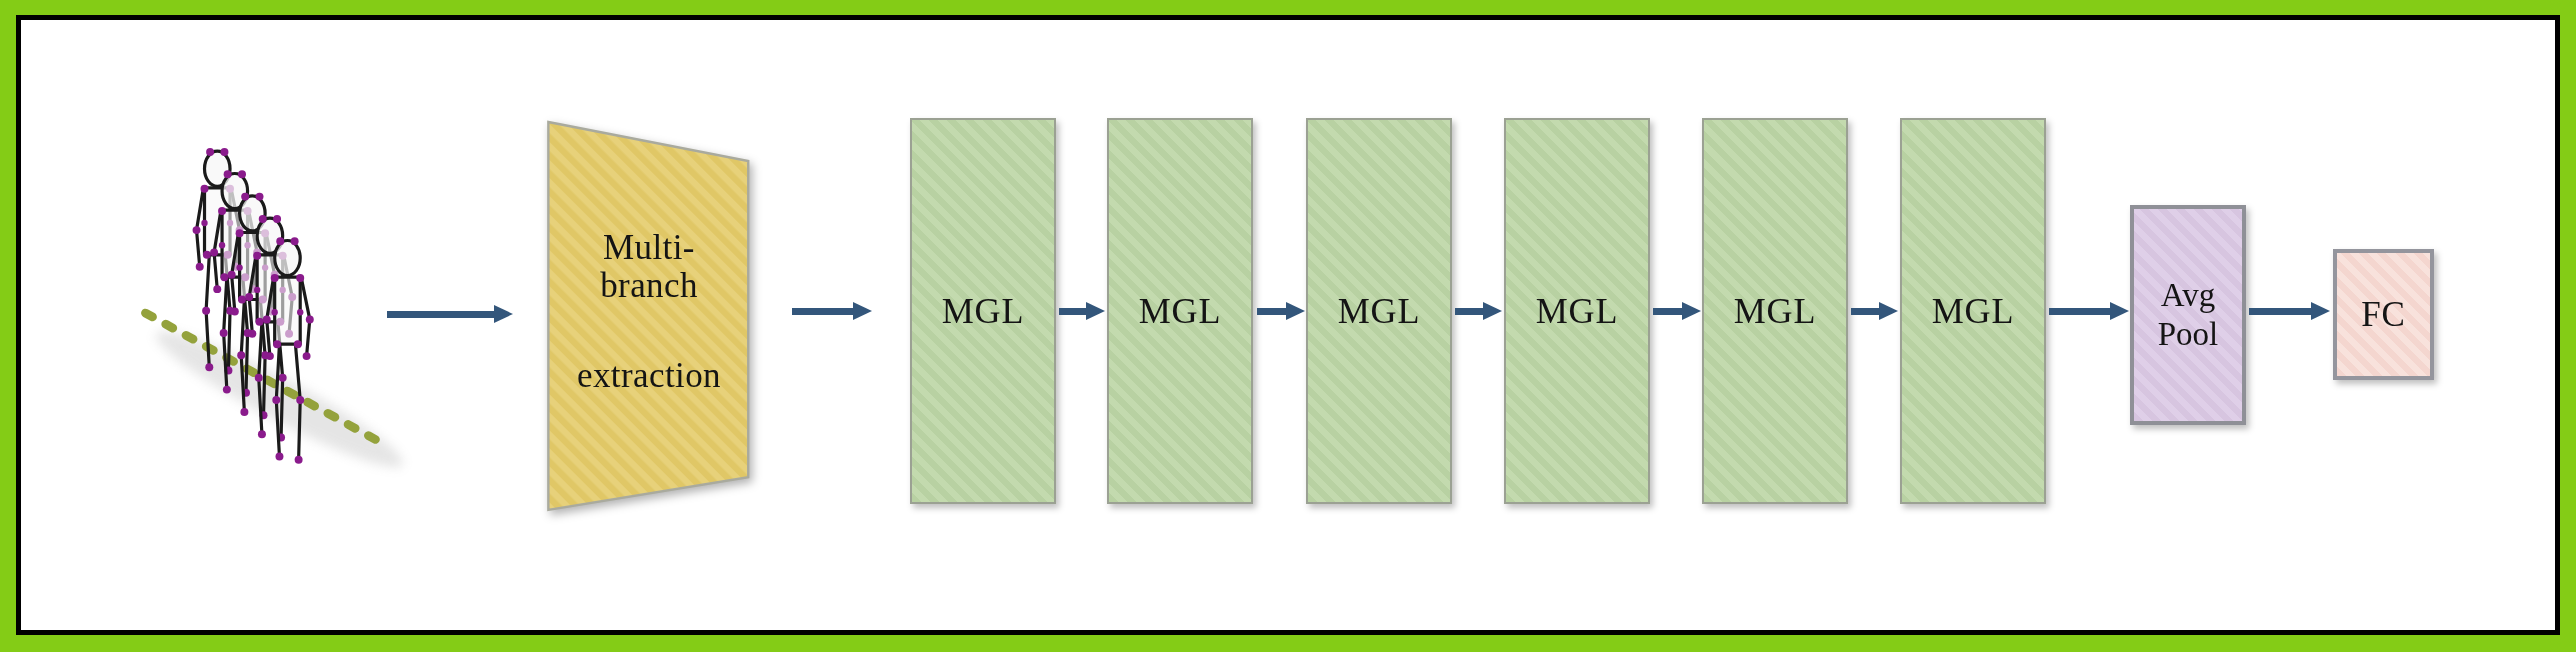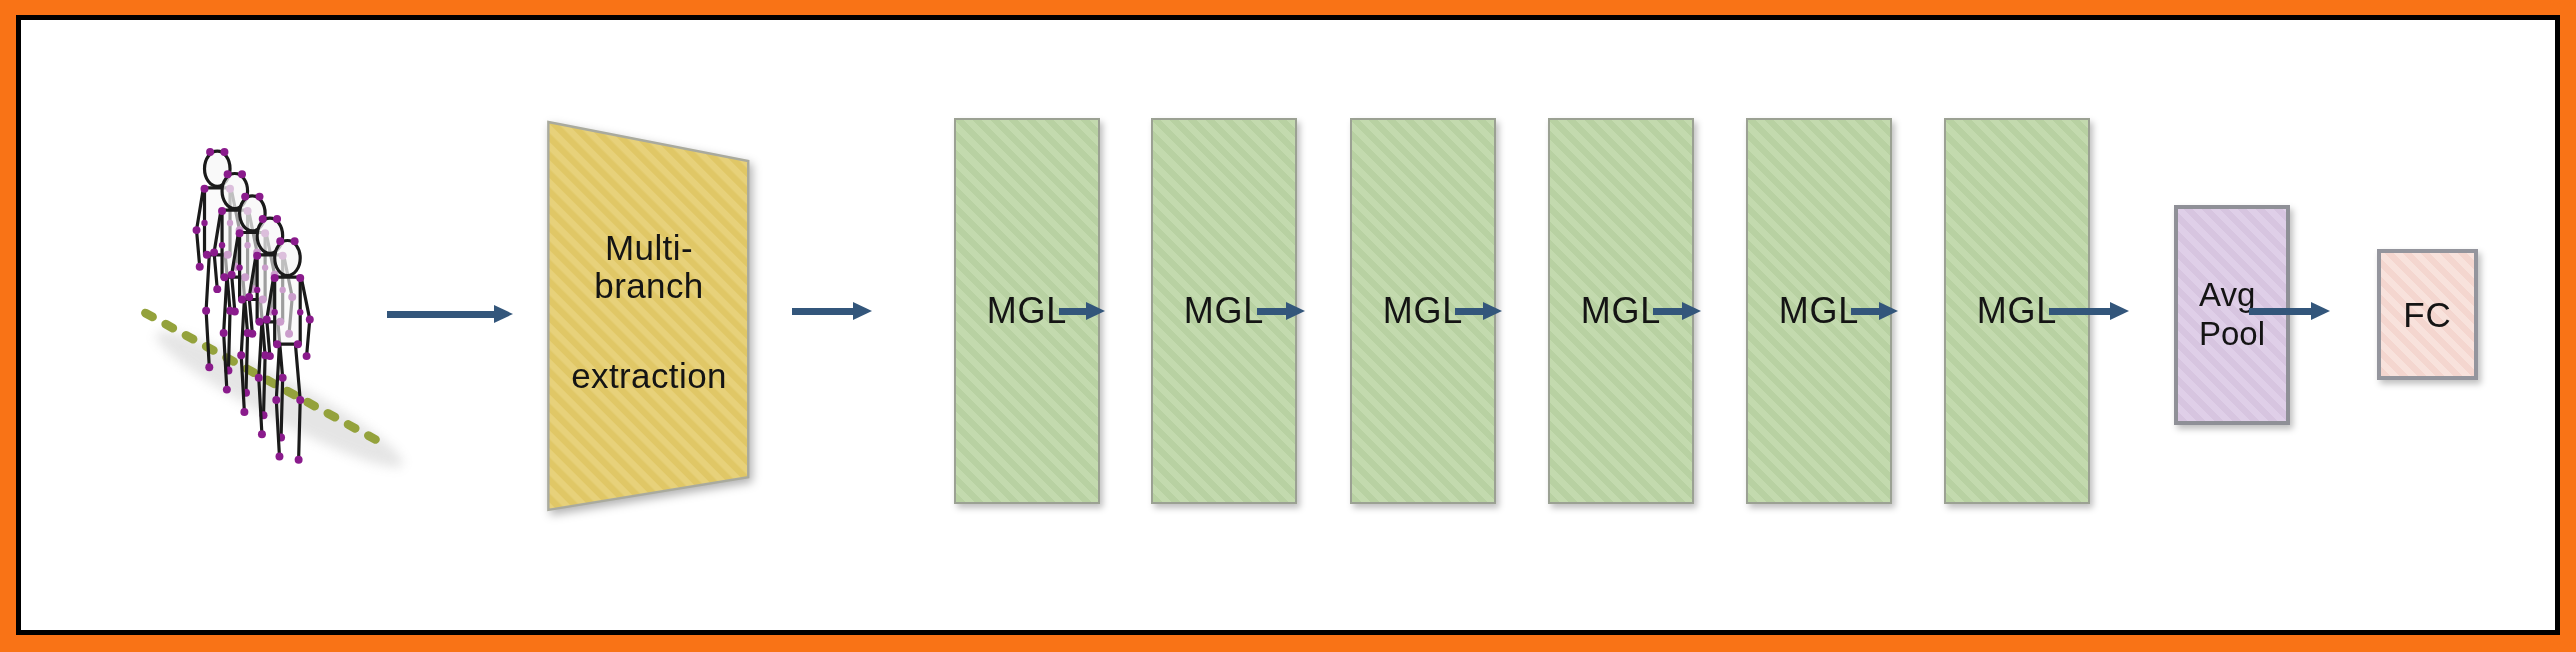--- a/index.html
+++ b/index.html
@@ -1,29 +1,28 @@
 <!DOCTYPE html>
 <html style="font-size:12.8px"><head>
 <meta charset="utf-8">
 <style>
   html,body{margin:0;padding:0;background:#ffffff;}
   .canvas{
-    position:relative;width:2576px;height:653px;background:#f97316;overflow:hidden;
-    font-family:Liberation Sans, sans-serif;color:#141414;
+    position:relative;width:2576px;height:653px;background:#84cc16;overflow:hidden;
+    font-family:Liberation Serif, serif;color:#141414;
   }
   .frame{
     position:absolute;left:16px;top:15px;width:2544px;height:620px;
     border:5.6px solid #000000;box-sizing:border-box;background:#ffffff;
   }
   
   .block{
     position:absolute;box-sizing:border-box;
-    display:flex;align-items:center;justify-content:center;
+    display:flex;align-items:center;justify-content:center;text-align:center;
     box-shadow:3.2px 4px 6.4px rgba(0,0,0,0.25);
-    margin-left:44px;
   }
   .mgl{
     top:118px;width:146px;height:386px;
     border:2.4px solid #9ba193;
     background:repeating-linear-gradient(45deg,#b8d1a2 0 6.4px,#c3daae 6.4px 12.8px);
     font-size:36px;letter-spacing:0.8px;
   }
   .avgpool{
     left:2130px;top:205px;width:116px;height:220px;
     border:4px solid #8f9097;

